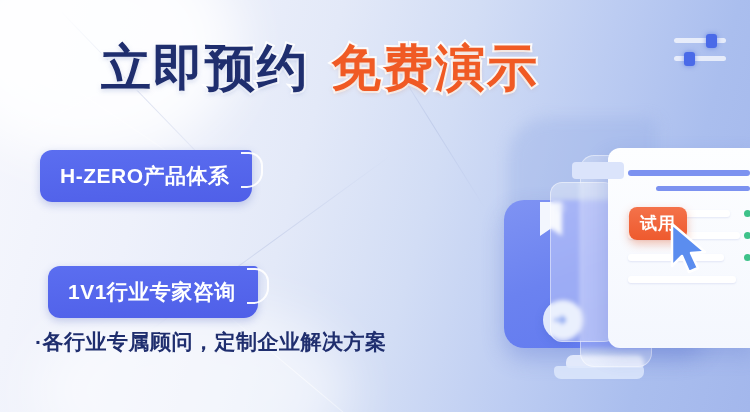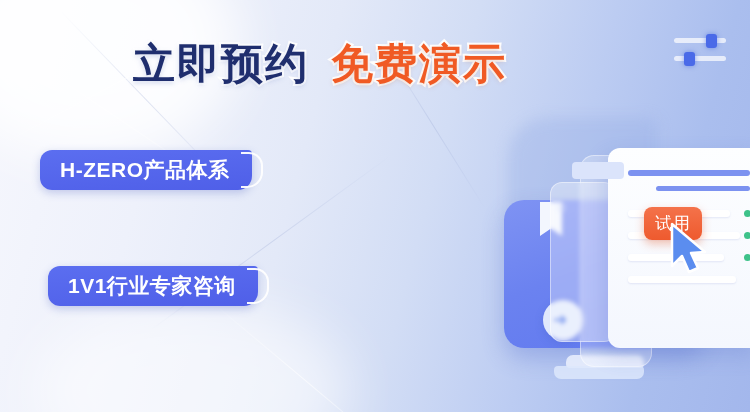--- a/index.html
+++ b/index.html
@@ -47,21 +47,21 @@
   }
 
   
   .headline {
     position: absolute;
     left: 0;
     top: 43px;
     width: 640px;
     text-align: center;
     white-space: nowrap;
-    font-size: 42px;
+    font-size: 50px;
     font-weight: 900;
     letter-spacing: 2px;
     line-height: 1;
   }
   .headline .dark {
     color: #1f2e6e;
     -webkit-text-stroke: 4px #ffffff;
     paint-order: stroke fill;
     text-shadow: 0 2px 5px rgba(120,140,200,.35);
   }
@@ -69,21 +69,21 @@
     color: #f05a24;
     -webkit-text-stroke: 4px #ffffff;
     paint-order: stroke fill;
     margin-left: 22px;
     text-shadow: 0 2px 5px rgba(190,120,90,.30);
   }
 
   
   .badge {
     position: absolute;
-    height: 40px;
+    height: 52px;
     display: flex;
     align-items: center;
     padding: 0 22px 0 20px;
     border-radius: 12px 4px 14px 12px;
     background: linear-gradient(175deg, #5b6ef0 0%, #4f5fe8 100%);
     color: #ffffff;
     font-size: 21px;
     font-weight: 700;
     letter-spacing: .5px;
     white-space: nowrap;
@@ -260,27 +260,26 @@
 
   
   .trial-btn {
     position: absolute;
     left: 161px; top: 207px;
     width: 58px; height: 33px;
     border-radius: 8px;
     background: linear-gradient(180deg, #f4724a 0%, #ee5a2e 100%);
     color: #ffffff;
     font-size: 17px;
-    font-weight: 400;
+    font-weight: 700;
     letter-spacing: 1px;
     display: flex;
     align-items: center;
     justify-content: center;
     box-shadow: 0 4px 10px rgba(225,95,50,.38);
-    margin-left: 15px;
   }
 
   
   .cursor { position: absolute; left: 200px; top: 222px; width: 48px; height: 56px; }
 </style>
 </head>
 <body>
 
 <div id="banner">
 
@@ -299,20 +298,21 @@
     <span class="dark">立即预约</span><span class="orange">免费演示</span>
   </div>
 
   <div class="badge badge-1">
     <span>H-ZERO产品体系</span>
   </div>
 
   <div class="badge badge-2">
     <span>1V1行业专家咨询</span>
   </div>
+  <div class="desc desc-2">·各行业专属顾问，定制企业解决方案</div>
 
   <div class="slider-icon">
     <div class="sl-track" style="left:2px; top:12px; width:52px;"></div>
     <div class="sl-knob" style="left:34px; top:8px;"></div>
     <div class="sl-track" style="left:2px; top:30px; width:52px;"></div>
     <div class="sl-knob" style="left:12px; top:26px;"></div>
   </div>
 
   <div class="stage">
 

